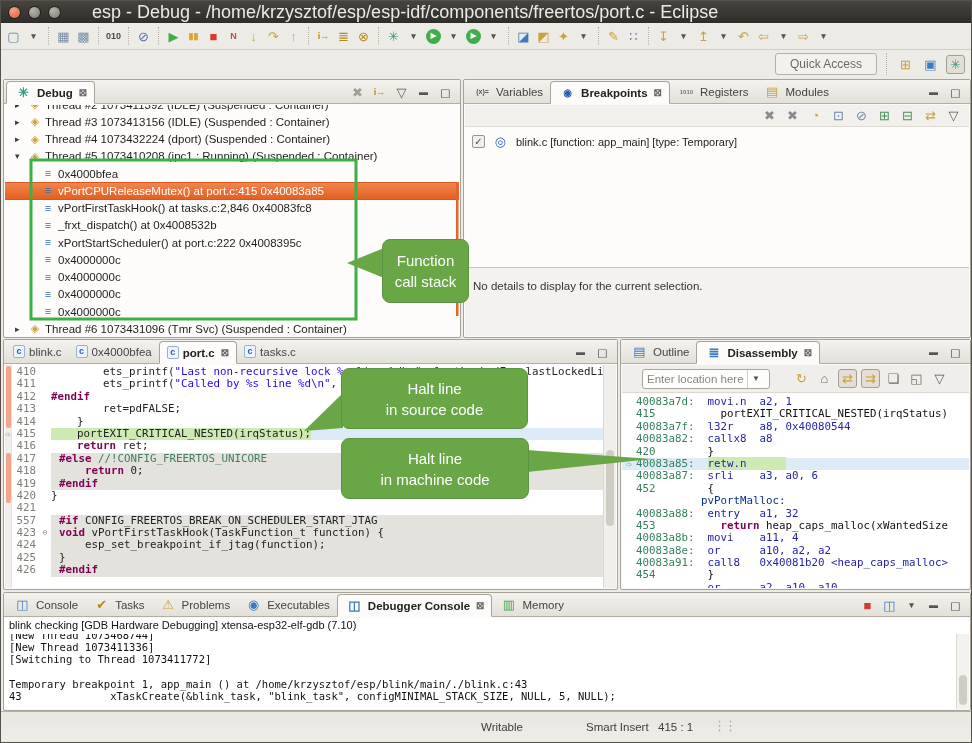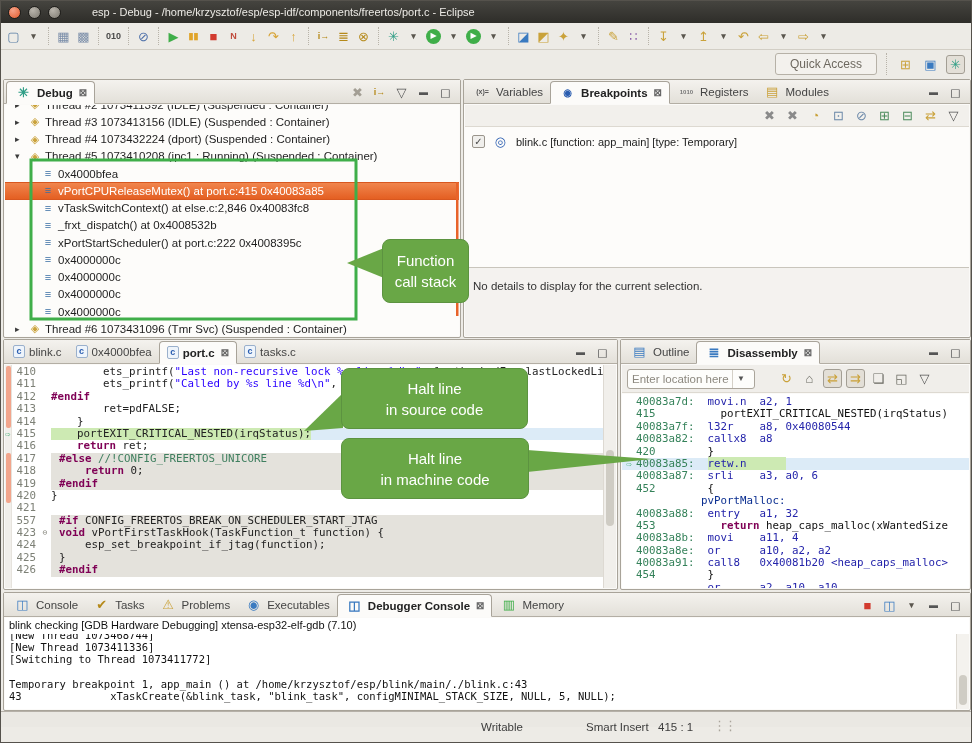--- a/index.html
+++ b/index.html
@@ -3,21 +3,21 @@
 <meta charset="utf-8">
 <style>
   html,body{margin:0;padding:0;background:#d8d5cf;}
   *{box-sizing:border-box;}
   .win{position:relative;width:972px;height:743px;background:#edebe6;font-family:"Liberation Sans",sans-serif;font-size:11px;color:#222;overflow:hidden;border:1px solid #55524c;}
   
   .titlebar{position:absolute;left:0;top:0;right:0;height:22px;background:linear-gradient(#45443f,#2e2d29);color:#eceae5;display:flex;align-items:center;padding-left:7px;}
   .wbtn{width:13px;height:13px;border-radius:50%;border:1px solid #1e1d1a;margin-right:7px;flex:none;}
   .wbtn.close{background:radial-gradient(circle at 35% 30%,#f6a389,#e25a2c);}
   .wbtn.minb,.wbtn.maxb{background:radial-gradient(circle at 35% 30%,#b9b5ac,#7d7970);}
-  .title-text{margin-left:24px;font-size:11px;white-space:nowrap;}
+  .title-text{margin-left:24px;font-size:18px;white-space:nowrap;}
   
   .toolbar{position:absolute;left:0;top:22px;right:0;height:27px;background:#edebe6;border-bottom:1px solid #d2cec5;display:flex;align-items:center;padding:0 3px;gap:1px;}
   .icn{display:inline-flex;align-items:center;justify-content:center;min-width:19px;height:19px;font-size:13px;border-radius:3px;line-height:1;}
   .icn.txticn{font-size:9px;font-weight:bold;}
   .icn.circ{border-radius:50%;width:15px;height:15px;min-width:15px;font-size:8px;margin:0 2px;color:#fff;}
   .icn.boxed{border:1px solid #a39e94;background:#e3dfd7;}
   .icn.cfile{width:12px;height:13px;min-width:12px;border:1px solid #9ab0cc;background:#eef4fb;color:#2a5db0;font-size:9px;font-weight:bold;border-radius:2px;}
   .tsep{width:1px;height:18px;border-left:1px dotted #b8b3a9;margin:0 4px;}
   .qa-row{position:absolute;top:50px;right:6px;height:26px;display:flex;align-items:center;}
   .quick-access{border:1px solid #b6b1a7;background:#f3f1ed;border-radius:3px;color:#6d685f;padding:3px 14px;font-size:12px;}
@@ -59,21 +59,21 @@
   .cl .fill{flex:1;height:100%;}
   .cl.gray .body{background:#e4e2dc;padding-left:8px;}
   .cl.hl .code{background:#cdeab3;}
   .cl.hl .fill{background:#dcebf7;}
   .kw{color:#7f0055;font-weight:bold;}
   .str{color:#2a00ff;}
   .cmt{color:#3f7f5f;}
   .vsb{position:absolute;right:0;top:0;bottom:0;width:13px;background:#f1efeb;border-left:1px solid #ddd9d2;}
   .vsb .thumb{position:absolute;left:2px;right:2px;border-radius:4px;background:#cfccc4;}
   
-  .da-toolbar{position:absolute;left:1px;right:1px;top:25px;height:28px;background:#f0eeea;border-bottom:1px solid #ddd9d1;display:flex;align-items:center;padding:0 5px;gap:16px;}
+  .da-toolbar{position:absolute;left:1px;right:1px;top:25px;height:28px;background:#f0eeea;border-bottom:1px solid #ddd9d1;display:flex;align-items:center;padding:0 5px;gap:16px;justify-content:center;}
   .combo{display:flex;align-items:center;border:1px solid #aaa59b;background:#fdfdfb;height:20px;width:128px;border-radius:3px;flex:none;}
   .combo .ph{color:#8c887f;padding:0 4px;overflow:hidden;white-space:nowrap;width:104px;font-size:11.5px;}
   .combo .cdd{width:17px;height:100%;border-left:1px solid #d4d0c7;display:inline-flex;align-items:center;justify-content:center;font-size:8px;color:#555;}
   .dalines{position:absolute;left:1px;right:1px;top:54px;bottom:1px;background:#fff;overflow:hidden;font-family:"DejaVu Sans Mono",monospace;font-size:10.8px;line-height:12.4px;padding-top:2px;}
   .dl{display:flex;height:12.4px;align-items:center;}
   .dl .gut{width:14px;flex:none;color:#2ba463;font-size:9px;text-align:center;}
   .dl .rest{white-space:pre;}
   .dl.cur{background:#dcebf7;}
   .adr{color:#35825a;}
   .mn,.op{color:#2323aa;}
@@ -205,21 +205,21 @@
         <div class="trow frame">
           <span class="icn" style="color: rgb(58, 110, 165);">≡</span>
           <span>0x4000bfea</span>
         </div>
         <div class="trow frame sel">
           <span class="icn" style="color: rgb(58, 110, 165);">≡</span>
           <span>vPortCPUReleaseMutex() at port.c:415 0x40083a85</span>
         </div>
         <div class="trow frame">
           <span class="icn" style="color: rgb(58, 110, 165);">≡</span>
-          <span>vTaskSwitchContext() at else.c:2,846 0x40083fc8</span>
+          <span>vPortFirstTaskHook() at tasks.c:2,846 0x40083fc8</span>
         </div>
         <div class="trow frame">
           <span class="icn" style="color: rgb(58, 110, 165);">≡</span>
           <span>_frxt_dispatch() at 0x4008532b</span>
         </div>
         <div class="trow frame">
           <span class="icn" style="color: rgb(58, 110, 165);">≡</span>
           <span>xPortStartScheduler() at port.c:222 0x4008395c</span>
         </div>
         <div class="trow frame">

